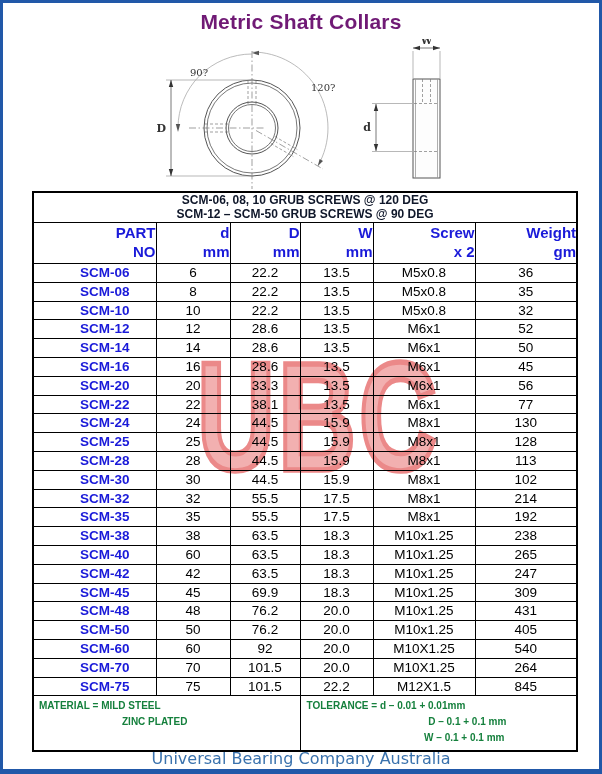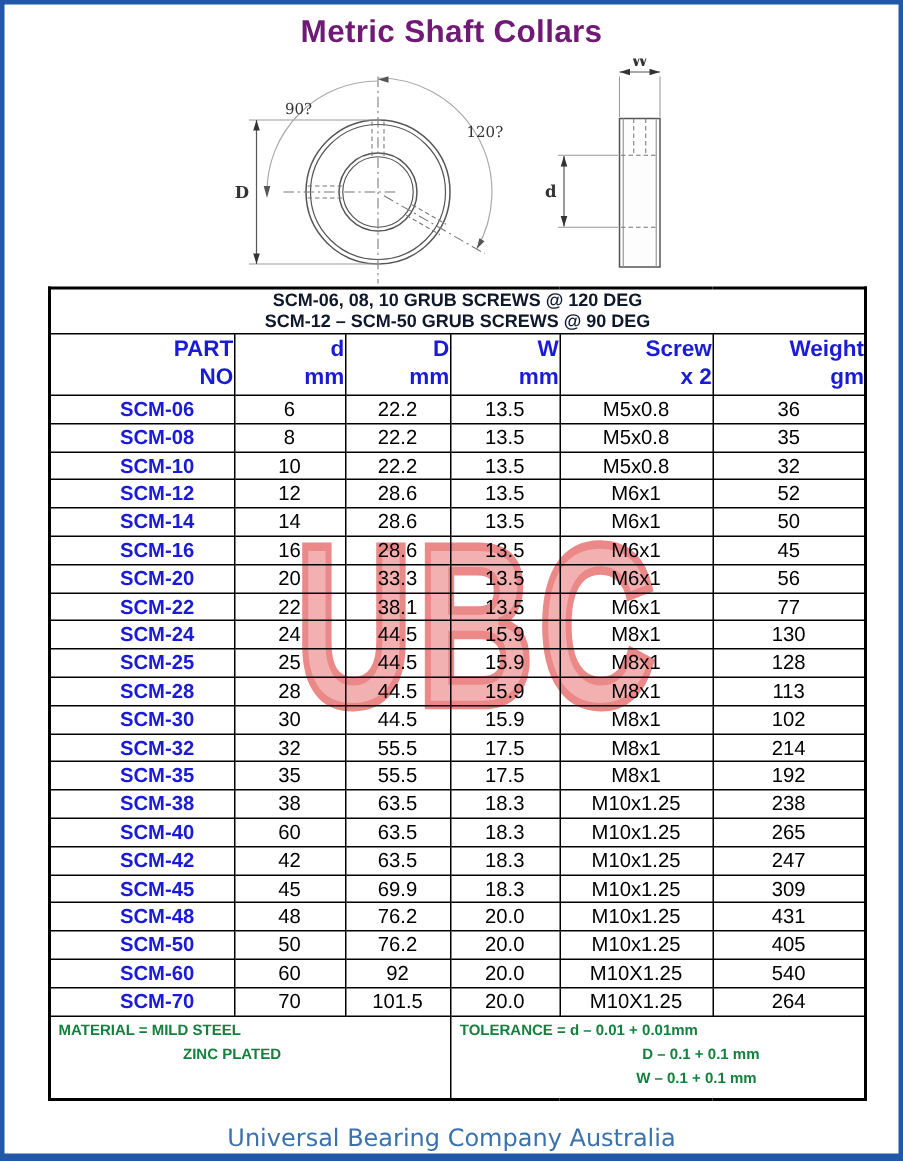--- a/index.html
+++ b/index.html
@@ -339,20 +339,28 @@
             <td>M10X1.25</td>
             <td>540</td>
           </tr>
           <tr>
             <td class="part">SCM-70</td>
             <td>70</td>
             <td>101.5</td>
             <td>20.0</td>
             <td>M10X1.25</td>
             <td>264</td>
+          </tr>
+          <tr>
+            <td class="part">SCM-75</td>
+            <td>75</td>
+            <td>101.5</td>
+            <td>22.2</td>
+            <td>M12X1.5</td>
+            <td>845</td>
           </tr>
         </tbody>
       <tfoot>
         <tr>
           <td colspan="3">
             <div class="mat-line1">MATERIAL =  MILD STEEL</div>
             <div class="mat-line2">ZINC PLATED</div>
           </td>
           <td colspan="3">
             <div class="tol-line1">TOLERANCE = d – 0.01 + 0.01mm</div>

